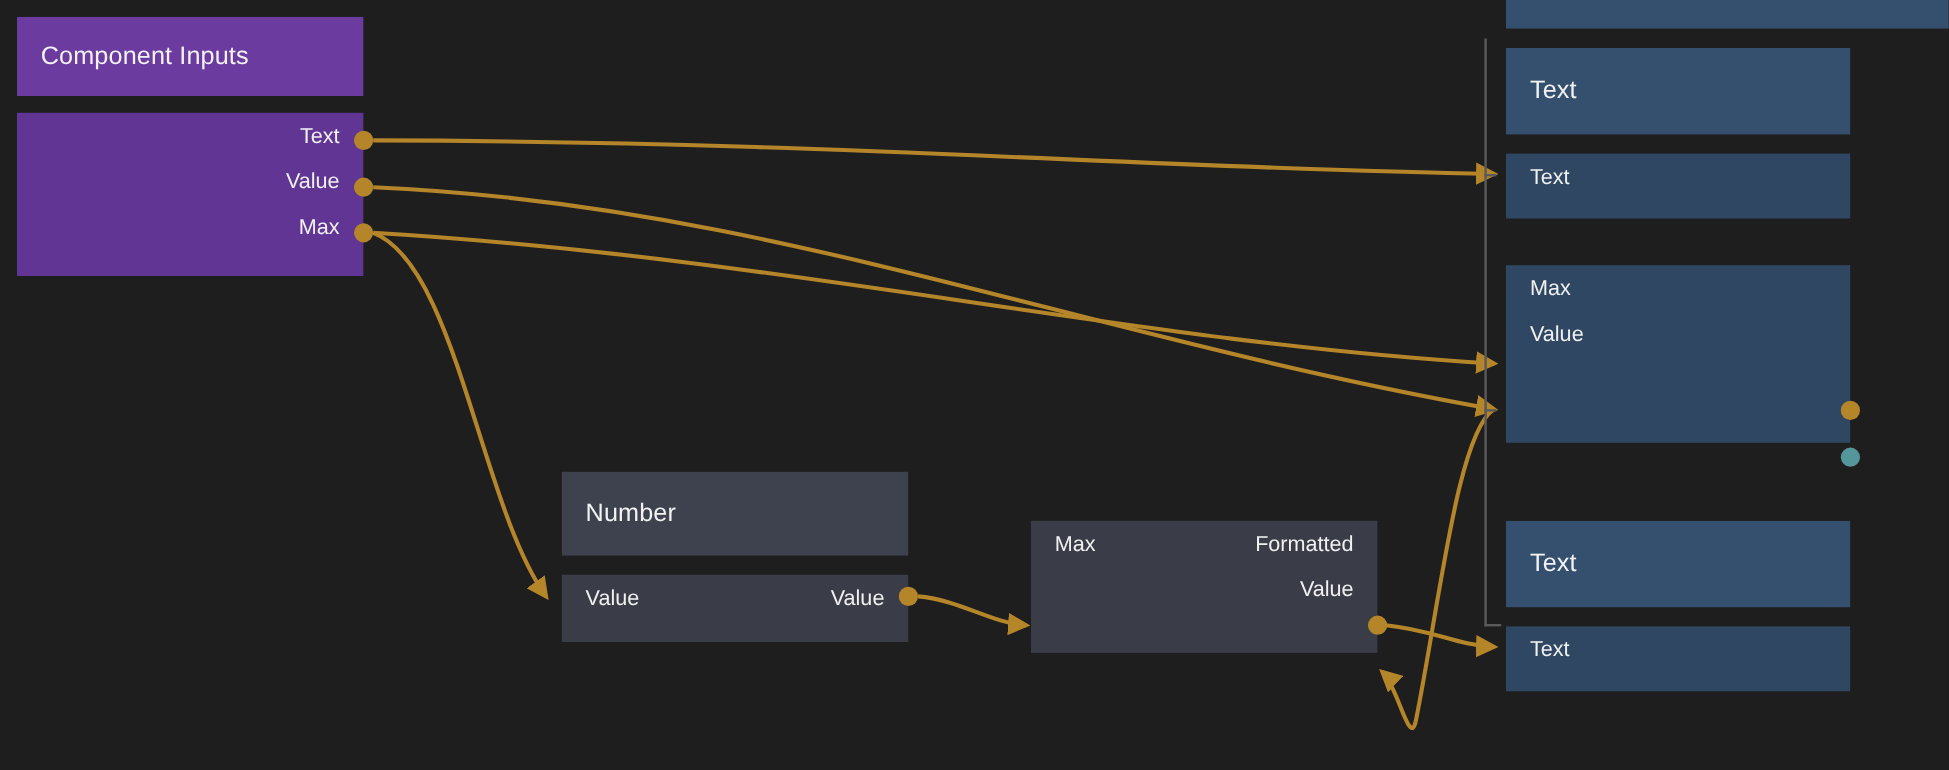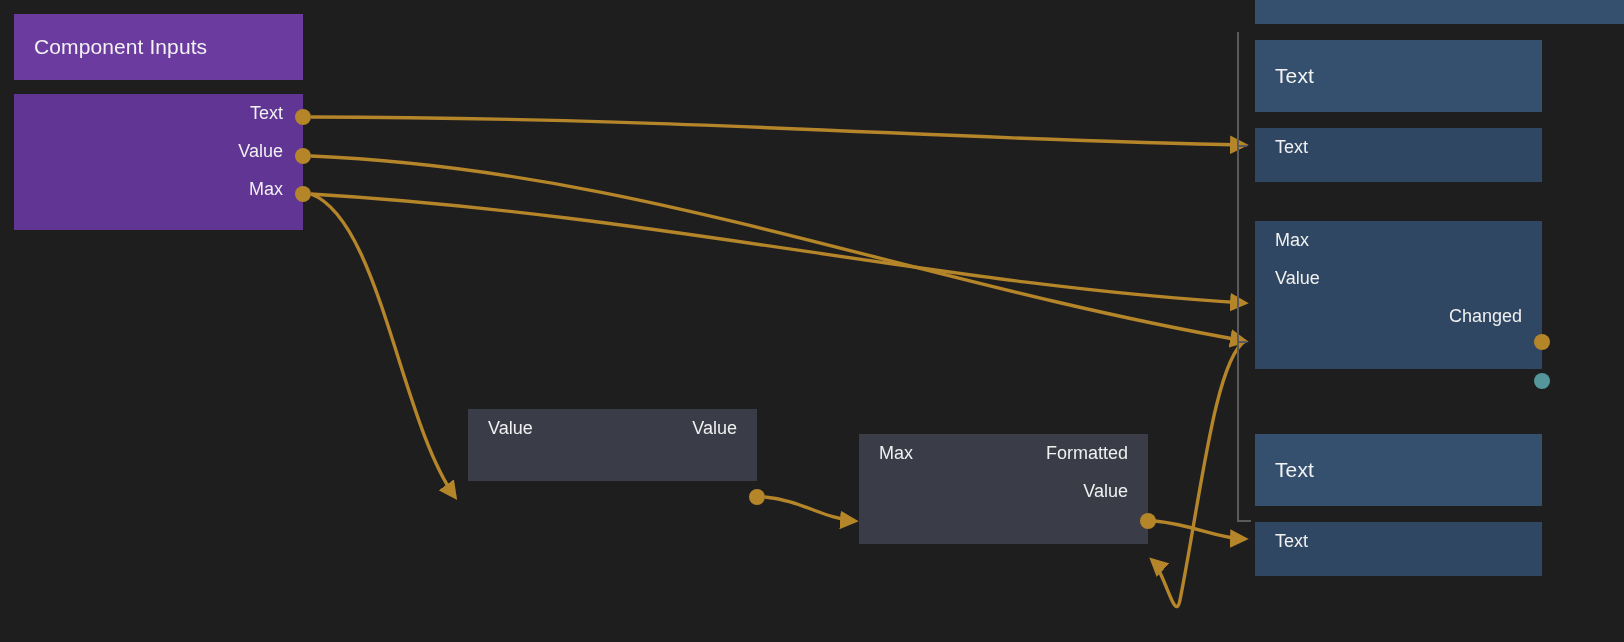--- a/index.html
+++ b/index.html
@@ -161,38 +161,36 @@
   </div>
 
   <div class="node blue" style="left:1255px; top:203px; width:287px; height:212px;">
     <div class="node-body" style="height:148px;">
       <div class="port-row in" style="margin-top:18px;">
         <span>Max</span>
       </div>
       <div class="port-row in">
         <span>Value</span>
       </div>
-      <div class="port-row out">
-        <span>Changed</span>
-      </div>
     </div>
   </div>
   <div class="port-dot" style="left:1534px; top:334px;"></div>
   <div class="port-dot teal" style="left:1534px; top:373px;"></div>
 
   <div class="node blue" style="left:1255px; top:434px; width:287px; height:142px;">
     <div class="node-header" style="height:72px;">Text</div>
     <div class="node-body" style="height:70px;">
       <div class="port-row in" style="margin-top:16px;">
         <span>Text</span>
       </div>
     </div>
   </div>
 
   <div class="node gray" style="left:468px; top:393px; width:289px; height:142px;">
+    <div class="node-header" style="height:70px;">Number</div>
     <div class="node-body" style="height:72px;">
       <div class="port-row" style="margin-top:16px; justify-content:space-between;">
         <span>Value</span>
         <span>Value</span>
       </div>
     </div>
   </div>
   <div class="port-dot" style="left:749px; top:489px;"></div>
 
   <div class="node gray" style="left:859px; top:418px; width:289px; height:180px;">

